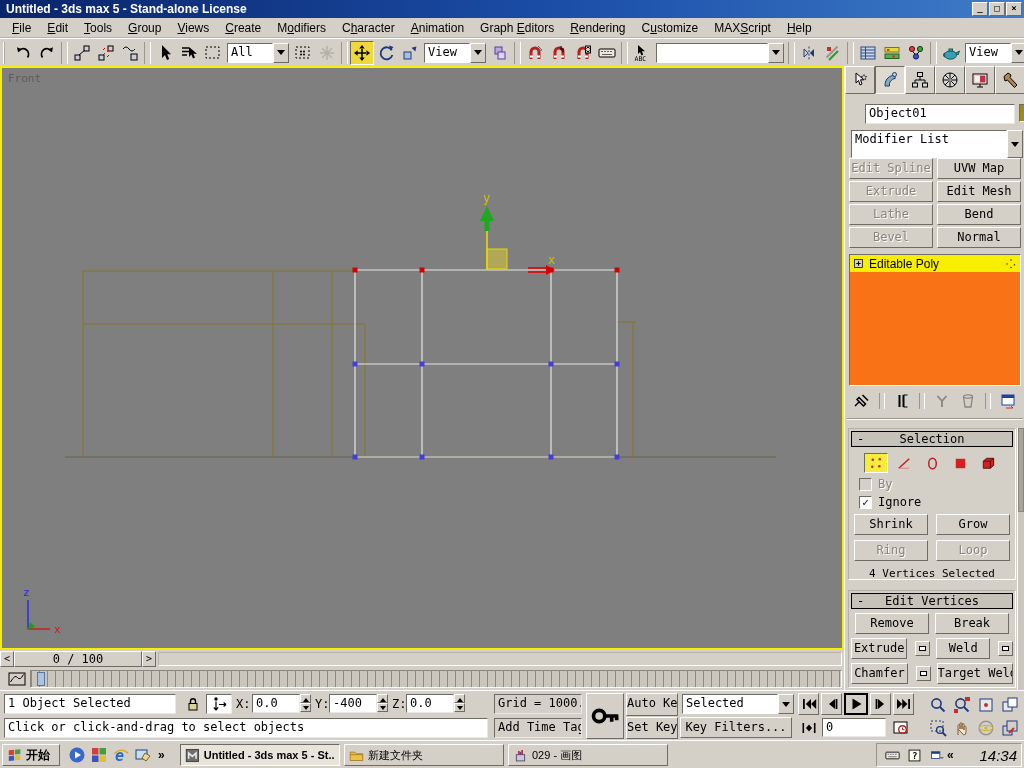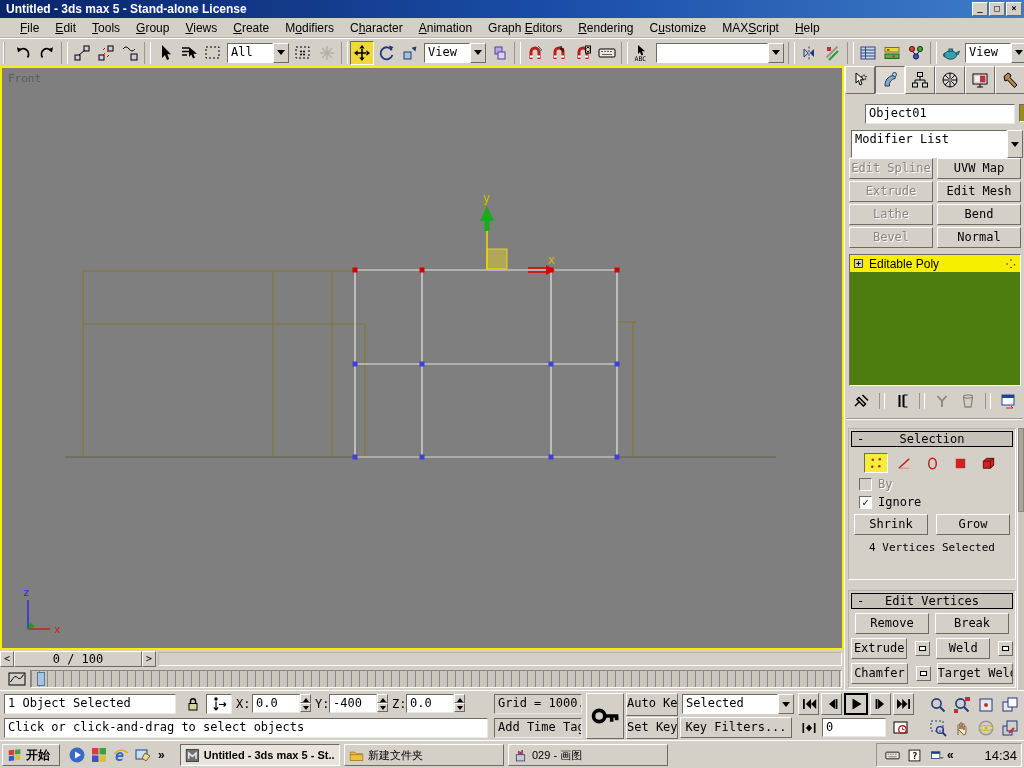--- a/index.html
+++ b/index.html
@@ -6,21 +6,21 @@
   html,body { width:1024px; height:768px; overflow:hidden; }
   body { position:relative; background:#d4d0c8; font-family:"Liberation Sans",sans-serif; font-size:12px; color:#000; }
   .r { border:1px solid; border-color:#ffffff #6e6a64 #6e6a64 #ffffff; background:#d4d0c8; }
   .field { background:#ffffff; border:1px solid; border-color:#6e6a64 #e8e8e8 #e8e8e8 #6e6a64; font-family:"DejaVu Sans Mono",monospace; font-size:12px; padding:1px 3px; white-space:nowrap; overflow:hidden; }
   .flex { display:flex; align-items:center; }
 
   #titlebar { position:absolute; left:0; top:0; width:1024px; height:18px; background:linear-gradient(90deg,#0a246a 0%,#1b4ea8 55%,#3e7cc8 100%); color:#fff; display:flex; align-items:center; padding:0 2px; }
   #titlebar .t { font-weight:bold; font-size:12px; margin-left:4px; flex:1; white-space:nowrap; overflow:hidden; }
   .winbtn { width:16px; height:14px; font-size:9px; font-weight:bold; line-height:11px; text-align:center; margin-left:1px; font-family:"DejaVu Sans Mono",monospace; color:#000; }
 
-  #menubar { position:absolute; left:0; top:18px; width:1024px; height:20px; background:#d4d0c8; border-bottom:1px solid #b8b4ac; display:flex; align-items:center; padding-left:12px; }
+  #menubar { position:absolute; left:0; top:18px; width:1024px; height:20px; background:#d4d0c8; border-bottom:1px solid #b8b4ac; display:flex; align-items:center; padding-left:4px; }
   .mitem { padding:2px 8px; white-space:nowrap; }
 
   #toolbar { position:absolute; left:0; top:38px; width:1024px; height:28px; background:#d4d0c8; border-top:1px solid #fff; display:flex; align-items:center; padding-left:2px; }
   .tbtn { width:24px; height:24px; display:flex; align-items:center; justify-content:center; flex:0 0 auto; }
   .tbtn.active { background:#eed83a; border:1px solid; border-color:#6e6a64 #fff #fff #6e6a64; }
   .tsep { width:7px; height:22px; flex:0 0 auto; border-left:1px solid #9a968e; border-right:1px solid #fff; margin:0 2px; }
   .grip { width:5px; height:22px; flex:0 0 auto; border-left:2px ridge #fff; margin:0 3px 0 1px; }
   .dd { height:20px; display:flex; flex:0 0 auto; margin:0 2px; }
   .dd .val { background:#fff; border:1px solid; border-color:#6e6a64 #fff #fff #6e6a64; flex:1; font-family:"DejaVu Sans Mono",monospace; font-size:12px; padding:1px 3px; white-space:nowrap; overflow:hidden; }
   .ddbtn { width:16px; border:1px solid; border-color:#fff #6e6a64 #6e6a64 #fff; background:#d4d0c8; display:flex; align-items:center; justify-content:center; }
@@ -41,21 +41,21 @@
   #tabs { position:absolute; left:0; top:0; width:180px; height:30px; display:flex; }
   .tab { flex:1; height:28px; display:flex; align-items:center; justify-content:center; border:1px solid; border-color:#fff #6e6a64 #6e6a64 #fff; }
   .tab.active { border-color:#6e6a64 #fff #fff #6e6a64; background:#dedad2; }
   #objrow { position:absolute; left:20px; top:38px; width:172px; height:20px; display:flex; }
   #objname { flex:1; height:20px; }
   #swatch { width:18px; height:18px; margin-left:4px; border:1px solid; border-color:#6e6a64 #fff #fff #6e6a64; }
   #modlist { position:absolute; left:4px; top:64px; width:172px; height:28px; }
   #modgrid { position:absolute; left:4px; top:92px; width:172px; display:grid; grid-template-columns:84px 84px; grid-gap:2px 4px; }
   .pbtn { height:21px; font-family:"DejaVu Sans Mono",monospace; font-size:12px; text-align:center; line-height:19px; white-space:nowrap; overflow:hidden; border:1px solid; border-color:#fff #6e6a64 #6e6a64 #fff; background:#d4d0c8; }
   .pbtn.dis { color:#8a867e; text-shadow:1px 1px 0 #fff; }
-  #stack { position:absolute; left:4px; top:188px; width:172px; height:132px; background:#4d7c0f; border:1px solid; border-color:#6e6a64 #fff #fff #6e6a64; }
+  #stack { position:absolute; left:4px; top:188px; width:172px; height:132px; background:#f97316; border:1px solid; border-color:#6e6a64 #fff #fff #6e6a64; }
   .stackrow { height:17px; background:#f8ef00; display:flex; align-items:center; padding:0 2px; font-size:12px; }
   .stackrow .lbl { flex:1; margin-left:4px; font-family:"Liberation Sans",sans-serif; }
   #stacktools { position:absolute; left:4px; top:324px; width:172px; height:22px; display:flex; align-items:center; }
   .stsep { width:6px; height:16px; border-left:1px solid #9a968e; border-right:1px solid #fff; margin:0 4px; }
   #pdivider { position:absolute; left:2px; top:352px; width:176px; border-top:1px solid #9a968e; border-bottom:1px solid #fff; }
   .rollout { position:absolute; left:3px; width:168px; border:1px solid; border-color:#b4b0a8 #fff #fff #b4b0a8; padding:2px 2px 4px 2px; }
   .rhead { height:16px; background:#c6c2ba; border:1px solid #000; font-family:"DejaVu Sans Mono",monospace; font-size:12px; line-height:14px; text-align:center; position:relative; }
   .rhead .minus { position:absolute; left:5px; top:0; }
   #modes { display:flex; justify-content:center; gap:4px; margin:6px 0 4px 0; }
   .mode { width:24px; height:20px; display:flex; align-items:center; justify-content:center; }
@@ -83,21 +83,21 @@
   .spin b.dn:before { border-top:4px solid #000; }
   .tbt { display:flex; align-items:center; justify-content:center; }
   .playbox { border:2px solid #000 !important; }
 
   #taskbar { position:absolute; left:0; top:740px; width:1024px; height:28px; background:#d4d0c8; border-top:1px solid #fff; }
   #taskbar .abs { position:absolute; }
   .task { height:22px; top:3px; display:flex; align-items:center; padding:0 4px; font-size:11px; white-space:nowrap; overflow:hidden; }
   .task.active { background:#e8e4dc; border-color:#6e6a64 #fff #fff #6e6a64; font-weight:bold; }
   .task span { margin-left:4px; overflow:hidden; }
   #tray { position:absolute; right:2px; top:2px; width:146px; height:24px; border:1px solid; border-color:#9a968e #fff #fff #9a968e; display:flex; align-items:center; padding:0 4px; }
-  #clock { margin-left:auto; font-size:13px; }
+  #clock { margin-left:auto; font-size:15px;font-style:italic; }
 
   svg { display:block; }
   text { font-family:"DejaVu Sans Mono",monospace; }
 </style>
 </head>
 <body>
 
 <div id="titlebar">
   <span id="appicon"></span>
   <span class="t">Untitled - 3ds max 5 - Stand-alone License</span>
@@ -546,20 +546,24 @@
       <span class="dis-t">By</span>
     </div>
     <div class="cbrow">
       <span class="cb">✓</span>
       <span>Ignore</span>
     </div>
     <div class="btnrow">
       <span class="pbtn">Shrink</span>
       <span class="pbtn">Grow</span>
     </div>
+    <div class="btnrow">
+      <span class="pbtn dis">Ring</span>
+      <span class="pbtn dis">Loop</span>
+    </div>
     <div class="selstat">4 Vertices Selected</div>
   </div>
 
   <div class="rollout" style="top:524px;height:98px">
     <div class="rhead">
       <span class="minus">-</span>
       <span>Edit Vertices</span>
     </div>
     <div class="evrow">
       <span class="pbtn" style="width:74px">Remove</span>

